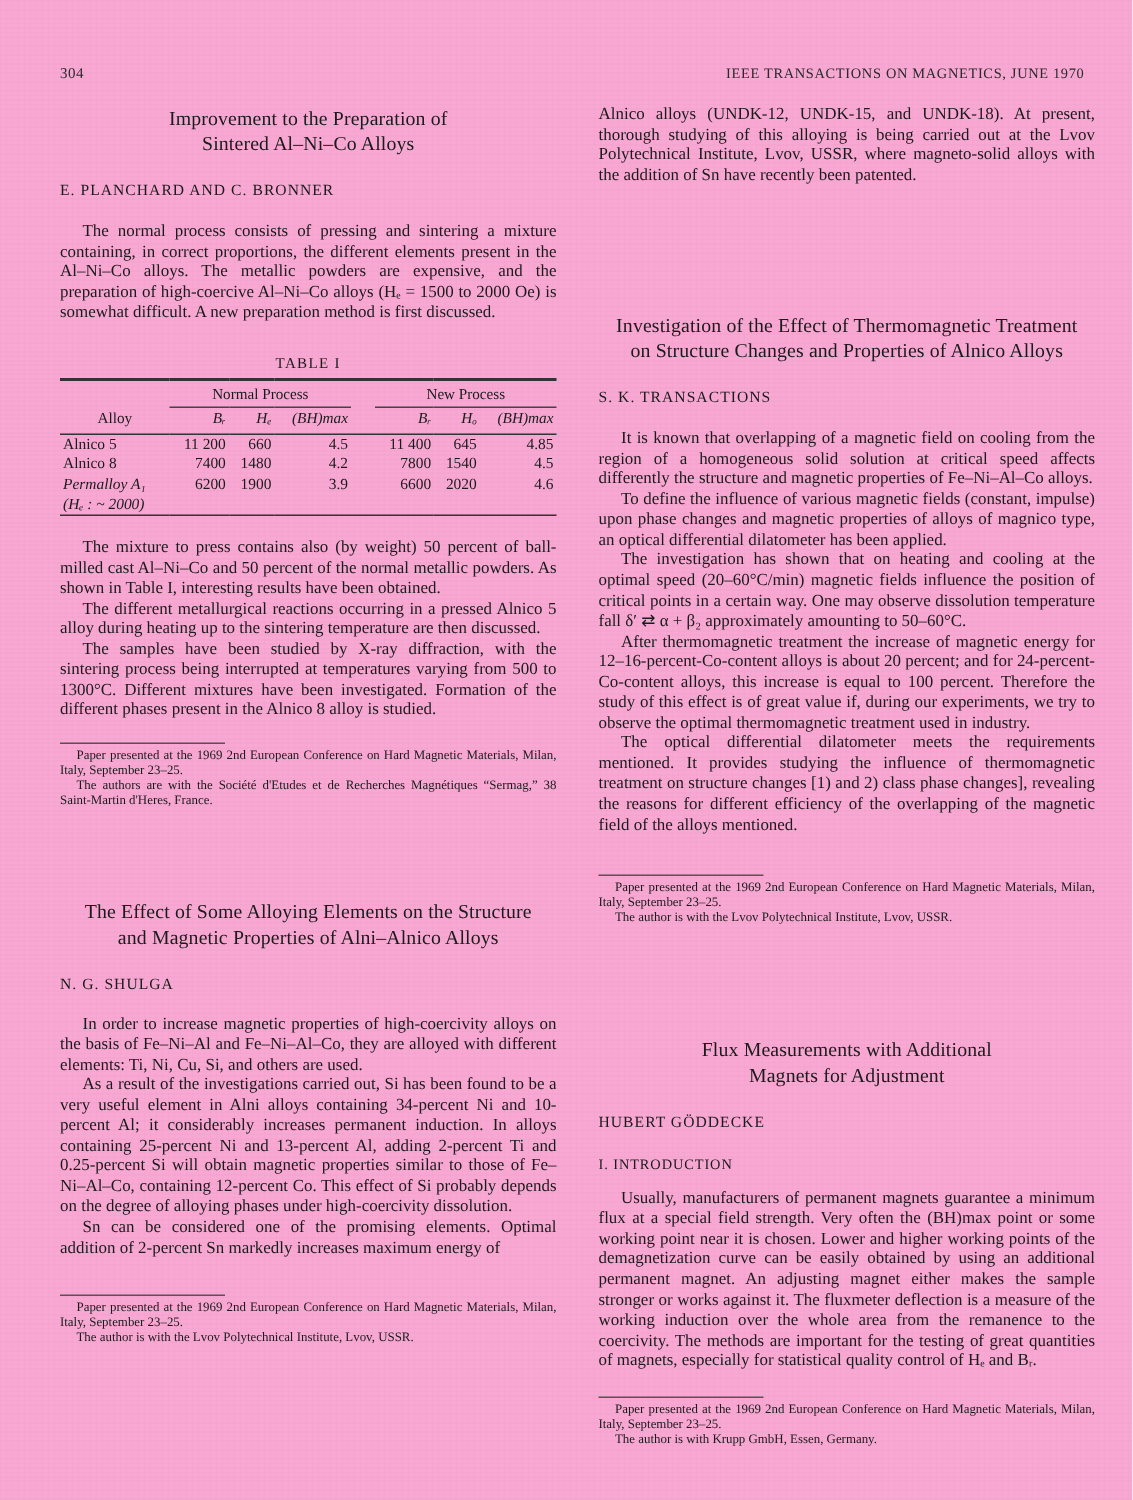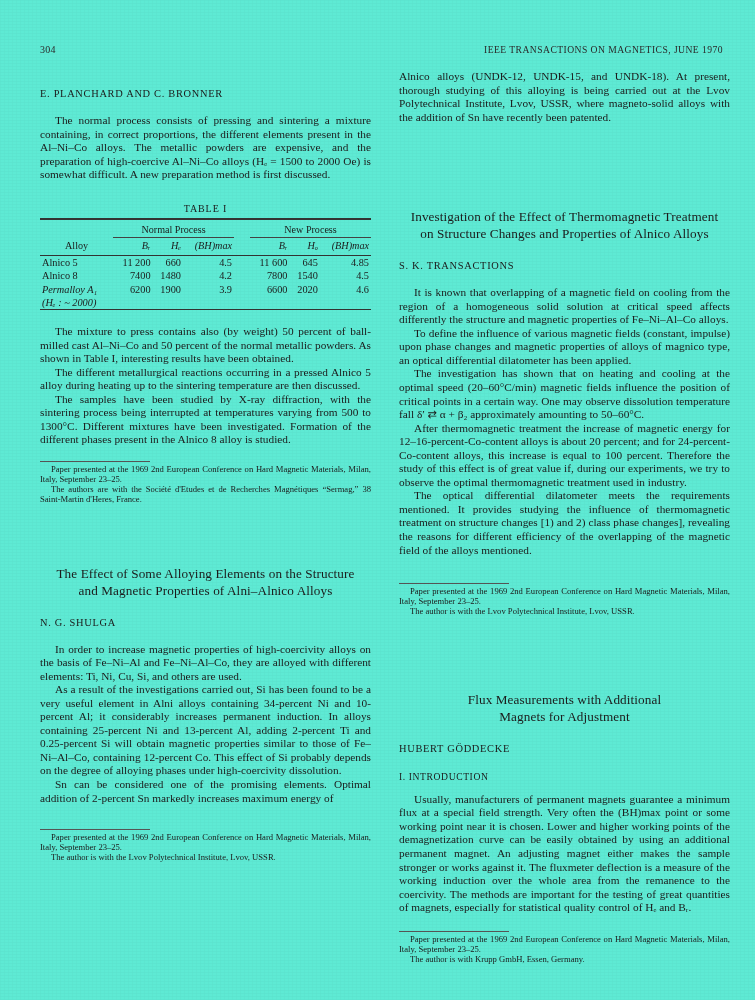--- a/index.html
+++ b/index.html
@@ -14,21 +14,21 @@
     font-family: "Liberation Serif", serif;
     color: #1b1b1b;
   }
   .page {
     position: relative;
     width: 755px;
     height: 1000px;
     box-sizing: border-box;
     padding: 0;
     
-    background: #5eead4;
+    background: #f9a8d4;
   }
 
   
   .runhead {
     position: absolute;
     top: 44px;
     left: 40px;
     right: 32px;
     height: 14px;
     font-size: 9.5px;
@@ -205,20 +205,24 @@
   <div class="runhead">
     <span class="folio">304</span>
     <span class="journal">IEEE TRANSACTIONS ON MAGNETICS, JUNE 1970</span>
   </div>
 
   <div class="cols">
 
     <div class="col">
 
       <div class="article">
+        <h1 class="art-title">
+          <span class="ln">Improvement to the Preparation of</span>
+          <span class="ln">Sintered Al–Ni–Co Alloys</span>
+        </h1>
         <div class="art-author">E. PLANCHARD AND C. BRONNER</div>
 
         <p class="body first">The normal process consists of pressing and sintering a mixture containing, in correct proportions, the different elements present in the Al–Ni–Co alloys. The metallic powders are expensive, and the preparation of high-coercive Al–Ni–Co alloys (Hₑ = 1500 to 2000 Oe) is somewhat difficult. A new preparation method is first discussed.</p>
 
         <div class="table-wrap">
           <div class="table-caption">TABLE I</div>
           <table class="data">
             <tbody>
               <tr class="rule-top">
                 <td colspan="8"></td>
@@ -242,21 +246,21 @@
               <tr class="hdr-rule">
                 <td colspan="8"></td>
               </tr>
 
               <tr>
                 <td class="alloy">Alnico 5</td>
                 <td class="num">11 200</td>
                 <td class="num">660</td>
                 <td class="num">4.5</td>
                 <td></td>
-                <td class="num">11 600</td>
+                <td class="num">11 400</td>
                 <td class="num">645</td>
                 <td class="num">4.85</td>
               </tr>
               <tr>
                 <td class="alloy">Alnico 8</td>
                 <td class="num">7400</td>
                 <td class="num">1480</td>
                 <td class="num">4.2</td>
                 <td></td>
                 <td class="num">7800</td>

